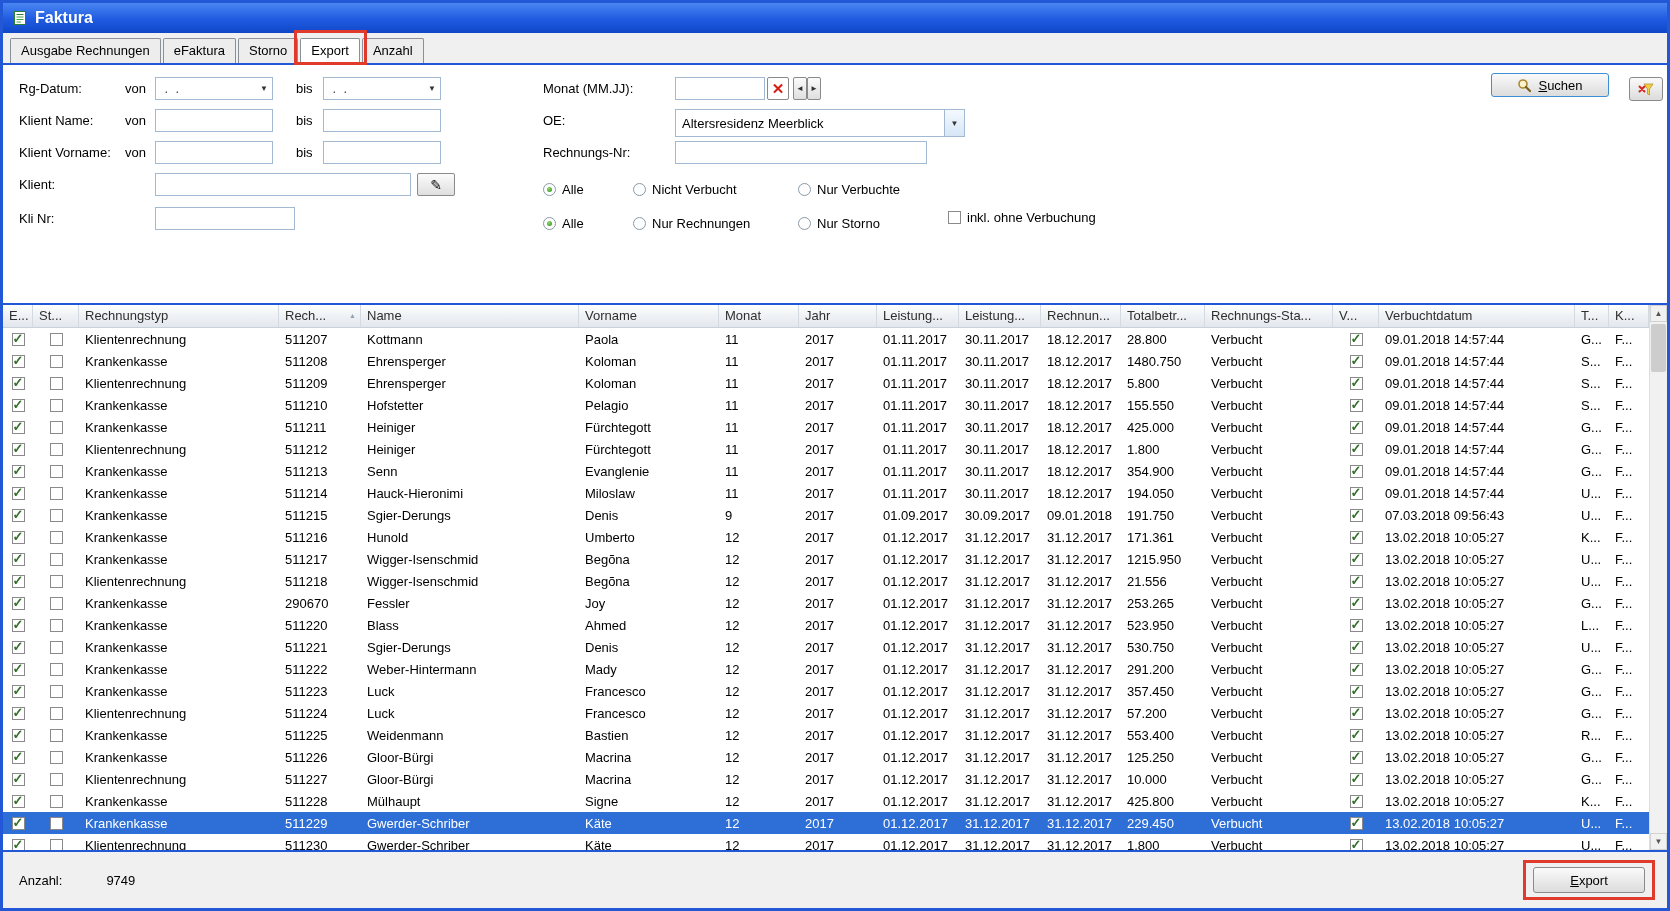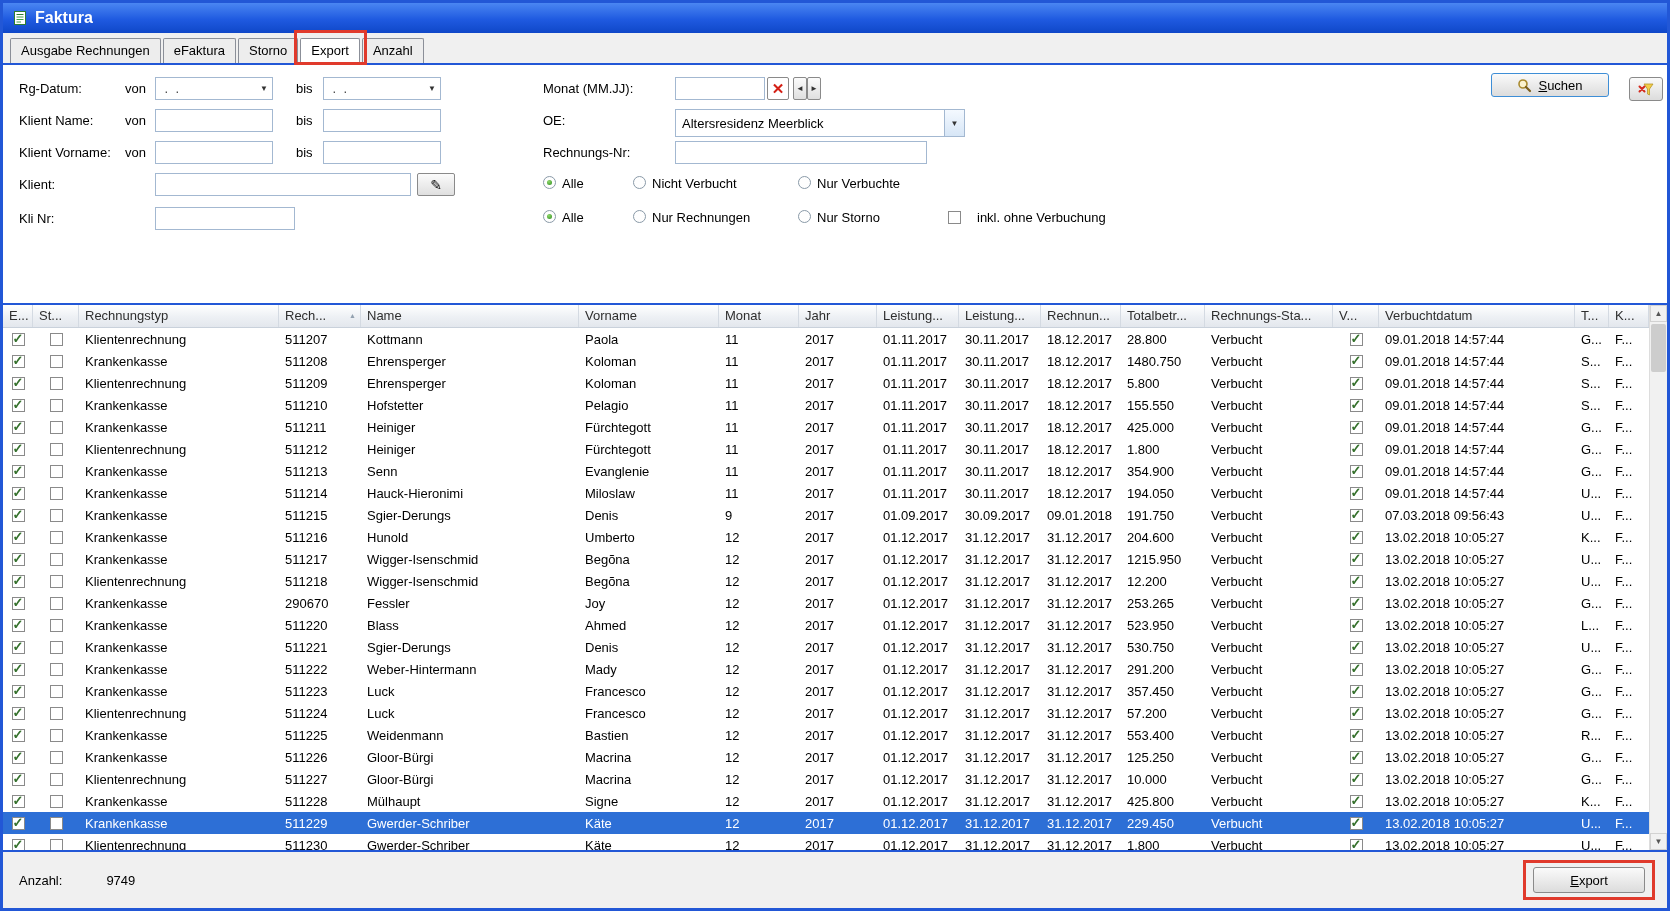--- a/index.html
+++ b/index.html
@@ -25,29 +25,29 @@
   .datecombo { position: absolute; height: 23px; border: 1px solid #a3b8d1; background: #fff; display: flex; align-items: center; }
   .dateval { flex: 1 1 auto; padding: 0 5px; color: #444; white-space: pre; }
   .combo-arrow { flex: 0 0 16px; text-align: center; font-size: 8px; color: #333; }
   .oe-combo { position: absolute; height: 28px; border: 1px solid #a3b8d1; background: #fff; display: flex; align-items: center; }
   .oe-val { flex: 1 1 auto; padding: 0 6px; white-space: nowrap; overflow: hidden; }
   .oe-btn { flex: 0 0 20px; align-self: stretch; border-left: 1px solid #a3b8d1; background: linear-gradient(#f4f9ff, #d7e6f6); display: flex; align-items: center; justify-content: center; font-size: 8px; color: #333; }
   .sbutton { position: absolute; height: 23px; border: 1px solid #8a8a8a; border-radius: 2px; background: linear-gradient(#fbfbfb, #dfdfdf); display: flex; align-items: center; justify-content: center; cursor: default; }
   .xmark { color: #d42015; font-weight: bold; font-size: 15px; line-height: 1; }
   .spin { font-size: 8px; color: #333; }
   .radio-row { position: absolute; display: flex; align-items: center; }
-  .radio-item { display: inline-flex; align-items: flex-start; }
+  .radio-item { display: inline-flex; align-items: center; margin-top: 6px; }
   .radio-item:nth-child(1) { width: 90px; }
   .radio-item:nth-child(2) { width: 165px; }
   .radio-item:nth-child(3) { width: 150px; }
   .radio { width: 13px; height: 13px; border: 1px solid #8a9aa8; border-radius: 50%; background: #fefefe; display: inline-block; margin-right: 6px; position: relative; flex: 0 0 auto; }
   .radio.on::after { content: ''; position: absolute; inset: 3px; border-radius: 50%; background: radial-gradient(circle at 38% 32%, #8fd96a, #2c8a1e); }
   .cb { width: 13px; height: 13px; border: 1px solid #8a8a8a; background: #fff; display: inline-block; position: relative; flex: 0 0 auto; }
   .cb.checked::after { content: '✓'; position: absolute; left: 0px; top: -3px; font-size: 13px; font-weight: bold; color: #35712c; }
-  .ck-item { position: absolute; display: inline-flex; align-items: center; gap: 16px; }
+  .ck-item { position: absolute; display: inline-flex; align-items: center; gap: 6px; }
 
   .btn { border: 1px solid #8a8a8a; border-radius: 3px; background: linear-gradient(#fafafa, #dcdcdc); display: inline-flex; align-items: center; justify-content: center; gap: 6px; cursor: default; }
   .btn.default { border: 1px solid #3e8ed6; }
   .btn-label { display: block; }
   .btn-label::first-letter { text-decoration: underline; }
 
   
   .grid-panel { flex: 1 1 auto; position: relative; overflow: hidden; background: #fff; border-bottom: 2px solid #2257d6;
     --cols: 30px 46px 200px 82px 218px 140px 80px 78px 82px 82px 80px 84px 128px 46px 196px 34px 1fr; }
   .grid-header { display: grid; grid-template-columns: var(--cols); width: 1646px; height: 23px; background: linear-gradient(#ffffff, #edf0f4 55%, #e3e7ed); border-bottom: 1px solid #c9d1db; }
@@ -461,21 +461,21 @@
           </div>
           <div class="cell">Krankenkasse</div>
           <div class="cell">511216</div>
           <div class="cell">Hunold</div>
           <div class="cell">Umberto</div>
           <div class="cell">12</div>
           <div class="cell">2017</div>
           <div class="cell">01.12.2017</div>
           <div class="cell">31.12.2017</div>
           <div class="cell">31.12.2017</div>
-          <div class="cell">204.600</div>
+          <div class="cell">171.361</div>
           <div class="cell">Verbucht</div>
           <div class="cell cbcell">
             <span class="cb checked"></span>
           </div>
           <div class="cell">13.02.2018 10:05:27</div>
           <div class="cell">K...</div>
           <div class="cell">F...</div>
         </div>
         <div class="grid-row">
           <div class="cell cbcell">
@@ -511,21 +511,21 @@
           </div>
           <div class="cell">Klientenrechnung</div>
           <div class="cell">511218</div>
           <div class="cell">Wigger-Isenschmid</div>
           <div class="cell">Begõna</div>
           <div class="cell">12</div>
           <div class="cell">2017</div>
           <div class="cell">01.12.2017</div>
           <div class="cell">31.12.2017</div>
           <div class="cell">31.12.2017</div>
-          <div class="cell">12.200</div>
+          <div class="cell">21.556</div>
           <div class="cell">Verbucht</div>
           <div class="cell cbcell">
             <span class="cb checked"></span>
           </div>
           <div class="cell">13.02.2018 10:05:27</div>
           <div class="cell">U...</div>
           <div class="cell">F...</div>
         </div>
         <div class="grid-row">
           <div class="cell cbcell">

